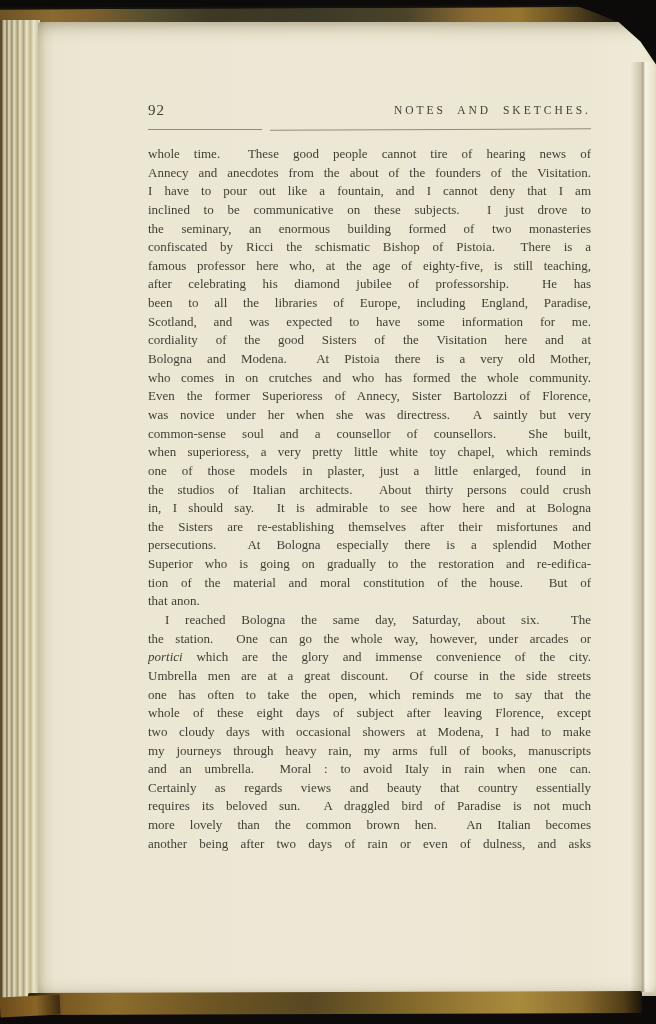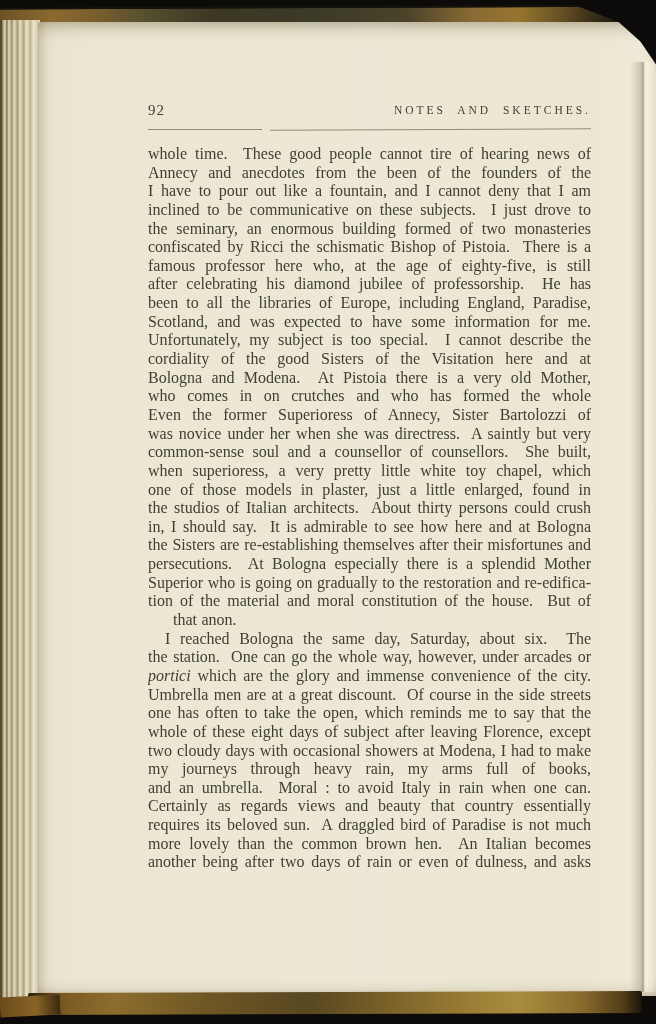--- a/index.html
+++ b/index.html
@@ -81,29 +81,29 @@
     position:absolute;left:0;right:0;top:4px;text-align:right;
     font-size:11.5px;letter-spacing:3px;word-spacing:6px;
   }
   .head-rule{position:relative;height:3px;margin-top:6px;}
   .rule-seg{position:absolute;top:1px;height:1px;background:rgba(96,90,72,.65);}
   .rule-seg.s1{left:0;width:114px;}
   .rule-seg.s2{left:122px;right:0;transform:rotate(-0.25deg);}
 
   .body-text{
     margin-top:14px;
-    font-size:16px;line-height:18.65px;color:var(--ink,#403e34);
+    font-size:13px;line-height:18.65px;color:var(--ink,#403e34);
     text-rendering:optimizeLegibility;
   }
   .line{
     height:18.65px;overflow:hidden;
     text-align:justify;text-align-last:justify;
     word-spacing:.5px;
   }
-  .line.end{text-align-last:left;margin-left:25px;}
+  .line.end{text-align-last:left;}
   .line.indent{text-indent:17px;}
   .line .it{font-style:italic;}
 </style>
 </head>
 <body>
 
 <div class="scene">
   <div class="top-band"></div>
   <div class="page-stack"></div>
 
@@ -114,30 +114,29 @@
       <div class="running-head">
         <span class="folio">92</span>
         <span class="head-title">NOTES AND SKETCHES.</span>
       </div>
       <div class="head-rule">
         <span class="rule-seg s1"></span>
         <span class="rule-seg s2"></span>
       </div>
       <div class="body-text">
           <div class="line"><span>whole time.&nbsp; These good people cannot tire of hearing news of</span></div>
-          <div class="line"><span>Annecy and anecdotes from the been of the founders of the Visitation.</span></div>
+          <div class="line"><span>Annecy and anecdotes from the about of the founders of the Visitation.</span></div>
           <div class="line"><span>I have to pour out like a fountain, and I cannot deny that I am</span></div>
           <div class="line"><span>inclined to be communicative on these subjects.&nbsp; I just drove to</span></div>
           <div class="line"><span>the seminary, an enormous building formed of two monasteries</span></div>
           <div class="line"><span>confiscated by Ricci the schismatic Bishop of Pistoia.&nbsp; There is a</span></div>
           <div class="line"><span>famous professor here who, at the age of eighty-five, is still teaching,</span></div>
           <div class="line"><span>after celebrating his diamond jubilee of professorship.&nbsp; He has</span></div>
           <div class="line"><span>been to all the libraries of Europe, including England, Paradise,</span></div>
           <div class="line"><span>Scotland, and was expected to have some information for me.</span></div>
-          <div class="line"><span>Unfortunately, my subject is too special.&nbsp; I cannot describe the</span></div>
           <div class="line"><span>cordiality of the good Sisters of the Visitation here and at</span></div>
           <div class="line"><span>Bologna and Modena.&nbsp; At Pistoia there is a very old Mother,</span></div>
           <div class="line"><span>who comes in on crutches and who has formed the whole community.</span></div>
           <div class="line"><span>Even the former Superioress of Annecy, Sister Bartolozzi of Florence,</span></div>
           <div class="line"><span>was novice under her when she was directress.&nbsp; A saintly but very</span></div>
           <div class="line"><span>common-sense soul and a counsellor of counsellors.&nbsp; She built,</span></div>
           <div class="line"><span>when superioress, a very pretty little white toy chapel, which reminds</span></div>
           <div class="line"><span>one of those models in plaster, just a little enlarged, found in</span></div>
           <div class="line"><span>the studios of Italian architects.&nbsp; About thirty persons could crush</span></div>
           <div class="line"><span>in, I should say.&nbsp; It is admirable to see how here and at Bologna</span></div>

